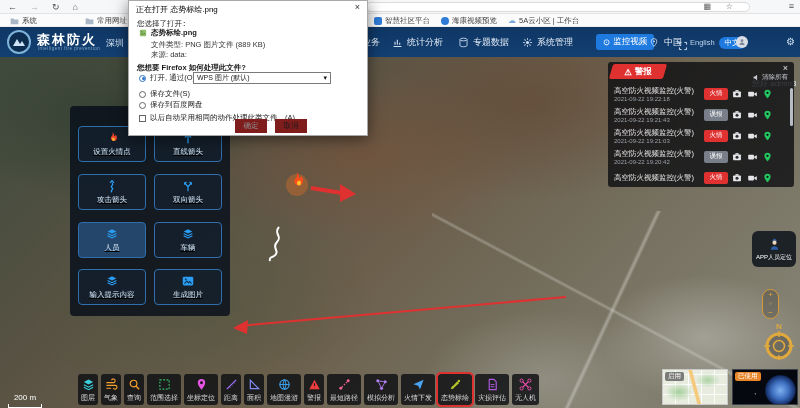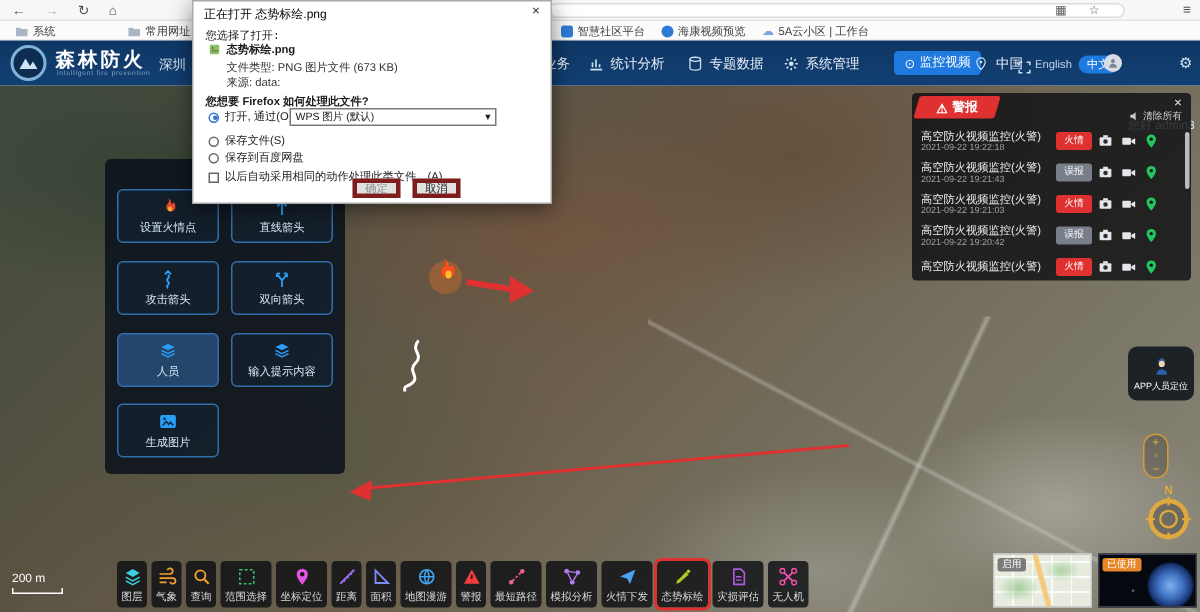--- a/index.html
+++ b/index.html
@@ -50,21 +50,21 @@
       radial-gradient(210px 120px at 14% 18%, rgba(44,60,46,.7), transparent 70%),
       radial-gradient(250px 150px at 25% 70%, rgba(76,86,61,.5), transparent 70%),
       linear-gradient(135deg,#3e4a3c 0%,#5a5344 30%,#6c5f4c 50%,#75705f 70%,#8a887a 100%); }
   .map-roads { position:absolute; right:0; bottom:0; width:46%; height:56%;
     background:
       linear-gradient(115deg, transparent 48.6%, rgba(232,232,226,.4) 49.3%, transparent 50%),
       linear-gradient(28deg, transparent 48.6%, rgba(222,222,216,.35) 49.3%, transparent 50%); }
   .anno { position:absolute; left:0; top:0; pointer-events:none; }
 
   
-  .tools { position:absolute; left:70px; top:49px; width:160px; height:210px; background:rgba(8,16,28,.84); border-radius:4px; padding:20px 8px 10px; display:grid; grid-template-columns:1fr 1fr; gap:11px 8px; z-index:10; }
+  .tools { position:absolute; left:70px; top:49px; width:160px; height:210px; background:rgba(8,16,28,.84); border-radius:4px; padding:20px 8px 10px; display:grid; grid-template-columns:1fr 1fr; gap:11px 8px; z-index:10;text-decoration:underline; }
   .tool { border:1px solid #2f6fad; border-radius:4px; height:36px; display:flex; flex-direction:column; align-items:center; justify-content:center; gap:2px; color:#d6e8f7; font-size:7.5px; background:rgba(22,42,64,.35); }
   .tool.selected { background:rgba(48,100,156,.6);text-align:center; }
 
   
   .alarm { position:absolute; left:608px; top:5px; width:186px; height:125px; background:rgba(12,14,18,.8); border-radius:3px; overflow:hidden; z-index:10; }
   .alarm-banner { position:absolute; top:2px; left:3px; width:54px; height:15px; background:#e03131; transform:skewX(-16deg); border-radius:2px; }
   .alarm-banner-inner { transform:skewX(16deg); display:flex; align-items:center; justify-content:center; gap:3px; height:100%; color:#fff; font-size:8.5px; font-weight:bold; }
   .alarm-close { position:absolute; right:6px; top:1px; color:#e2e4e8; font-size:9px; }
   .alarm-clear { position:absolute; right:6px; top:11px; color:#c9ccd2; font-size:6.5px; display:flex; gap:2px; align-items:center; }
   .alarm-rows { position:absolute; top:21px; left:0; right:0; }
@@ -75,21 +75,21 @@
   .badge { min-width:24px; text-align:center; padding:1.5px 3px; font-size:6.5px; color:#fff; border-radius:2px; }
   .badge-red { background:#e03131; } .badge-gray { background:#787f8a; }
   .aicons { display:flex; gap:5px; align-items:center; }
   .alarm-scroll { position:absolute; right:1px; top:26px; width:3px; height:38px; background:#b8bcc4; border-radius:2px; }
 
   
   .app-locate { position:absolute; left:752px; top:174px; width:44px; height:36px; background:rgba(16,22,30,.88); border-radius:6px; display:flex; flex-direction:column; align-items:center; justify-content:center; gap:1px; z-index:8; }
   .app-locate span { font-size:6px; color:#fff; white-space:nowrap; }
   .zoomctl { position:absolute; left:762px; top:232px; width:17px; height:30px; border:1px solid #d99a36; border-radius:9px; color:#e0a93e; display:flex; flex-direction:column; align-items:center; justify-content:space-between; padding:1px 0; font-size:8px; line-height:8px; background:rgba(10,10,10,.2); z-index:8; }
   .compass { position:absolute; left:760px; top:264px; z-index:8; }
-  .scalebar { position:absolute; left:8px; bottom:12px; color:#fff; font-size:8px; z-index:8; }
+  .scalebar { position:absolute; left:8px; bottom:0; color:#fff; font-size:8px; z-index:8;text-align:center; }
   .scalebar .line { margin-top:2px; width:34px; height:4px; border-left:1px solid #fff; border-right:1px solid #fff; border-bottom:1px solid #fff; }
 
   
   .btoolbar { position:absolute; left:78px; bottom:3px; display:flex; gap:3px; align-items:flex-end; z-index:12; }
   .bbtn { background:rgba(16,17,20,.84); border-radius:3px; padding:4px 3px 2px; display:flex; flex-direction:column; align-items:center; gap:2px; color:#dadada; font-size:7px; white-space:nowrap; }
   .bbtn.selected { outline:2px solid #e03131; }
   .c1{color:#3bd0dc}.c2{color:#f59f2e}.c3{color:#f59f2e}.c4{color:#39c06b}.c5{color:#e455e4}
   .c6{color:#9b6df2}.c7{color:#7f8cf5}.c8{color:#3fa7f5}.c9{color:#f03e3e}.c10{color:#f06292}
   .c11{color:#b07df0}.c12{color:#4aa3f0}.c13{color:#b5c427}.c14{color:#b05ae0}.c15{color:#f050b0}
   .thumb { position:absolute; bottom:3px; width:66px; height:36px; border:1px solid #c9c9c9; z-index:12; }
@@ -116,21 +116,21 @@
   .dlg-file { position:absolute; left:10px; top:27px; display:flex; gap:4px; align-items:center; font-weight:bold; }
   .dlg-meta1 { position:absolute; left:22px; top:39px; color:#333; }
   .dlg-meta2 { position:absolute; left:22px; top:49px; color:#333; }
   .dlg-q { position:absolute; left:8px; top:62px; font-weight:bold; }
   .dlg-row { position:absolute; display:flex; align-items:center; gap:4px; }
   .radio { width:7px; height:7px; border:1px solid #666; border-radius:50%; display:inline-block; position:relative; background:#fff; }
   .radio.sel { border-color:#2d73c8; }
   .radio.sel::after { content:""; position:absolute; left:1.5px; top:1.5px; width:3px; height:3px; border-radius:50%; background:#2d73c8; }
   .checkbox { width:7px; height:7px; border:1px solid #666; display:inline-block; background:#fff; }
   .dropdown { position:absolute; left:64px; top:71px; width:138px; height:12px; border:1px solid #7a7a7a; background:#fff; display:flex; align-items:center; justify-content:space-between; padding:0 3px; font-size:7px; }
-  .dlg-btn { position:absolute; top:118px; width:32px; height:13px; background:#e1e1e1; border:3px solid #7f1d1d; font-size:7.5px; display:flex; align-items:center; justify-content:center; }
+  .dlg-btn { position:absolute; top:118px; width:32px; height:13px; background:#e1e1e1; border:7px solid #7f1d1d; font-size:7.5px; display:flex; align-items:center; justify-content:center; }
   .btn-ok { left:106px; color:#8f8f8f; } .btn-cancel { left:146px; color:#1a1a1a; }
 </style>
 </head>
 <body>
 
 <div class="screen">
 
   <div class="map">
     <div class="map-roads"></div>
     <svg class="anno" width="800" height="351" viewBox="0 0 800 351">
@@ -169,20 +169,27 @@
             <path d="M8 14V9M8 9 4 4M8 9l4-5M4 4l.3 2.6M4 4l2.6-.3M12 4l-.3 2.6M12 4l-2.6-.3" stroke="#2a9df4" stroke-width="1.4" fill="none"></path>
           </svg>
         <span>双向箭头</span>
       </div>
       <div class="tool selected">
         <svg width="14" height="14" viewBox="0 0 16 16">
             <path d="M8 2.5 13 5 8 7.5 3 5Z" fill="#2a9df4"></path>
             <path d="M3 7.5 8 10l5-2.5M3 10l5 2.5 5-2.5" stroke="#2a9df4" stroke-width="1.2" fill="none"></path>
           </svg>
         <span>人员</span>
+      </div>
+      <div class="tool">
+        <svg width="14" height="14" viewBox="0 0 16 16">
+            <path d="M8 2.5 13 5 8 7.5 3 5Z" fill="#2a9df4"></path>
+            <path d="M3 7.5 8 10l5-2.5M3 10l5 2.5 5-2.5" stroke="#2a9df4" stroke-width="1.2" fill="none"></path>
+          </svg>
+        <span>车辆</span>
       </div>
       <div class="tool">
         <svg width="14" height="14" viewBox="0 0 16 16">
             <path d="M8 2.5 13 5 8 7.5 3 5Z" fill="#2a9df4"></path>
             <path d="M3 7.5 8 10l5-2.5M3 10l5 2.5 5-2.5" stroke="#2a9df4" stroke-width="1.2" fill="none"></path>
           </svg>
         <span>输入提示内容</span>
       </div>
       <div class="tool">
         <svg width="14" height="14" viewBox="0 0 16 16">
@@ -589,21 +596,21 @@
     <div class="dlg-close">×</div>
     <div class="dlg-intro">您选择了打开:</div>
     <div class="dlg-file">
       <svg width="8" height="8" viewBox="0 0 14 14">
           <rect x="1.5" y="1.5" width="11" height="11" rx="1.5" fill="#8fbf6a"></rect>
           <path d="M3.5 10l2.3-2.6 1.8 2L9.3 7.6 11 9.8" stroke="#355a22" stroke-width="1" fill="none"></path>
           <circle cx="5" cy="5" r="1" fill="#355a22"></circle>
         </svg>
       <span>态势标绘.png</span>
     </div>
-    <div class="dlg-meta1"><span>文件类型:</span> <span>PNG 图片文件 (673 KB)</span></div>
+    <div class="dlg-meta1"><span>文件类型:</span> <span>PNG 图片文件 (889 KB)</span></div>
     <div class="dlg-meta2"><span>来源:</span> <span>data:</span></div>
     <div class="dlg-q">您想要 Firefox 如何处理此文件?</div>
     <div class="dlg-row" style="left:10px; top:72px">
       <span class="radio sel"></span>
       <span>打开, 通过(O):</span>
     </div>
     <div class="dropdown">
       <span>WPS 图片 (默认)</span>
       <span>▾</span>
     </div>

